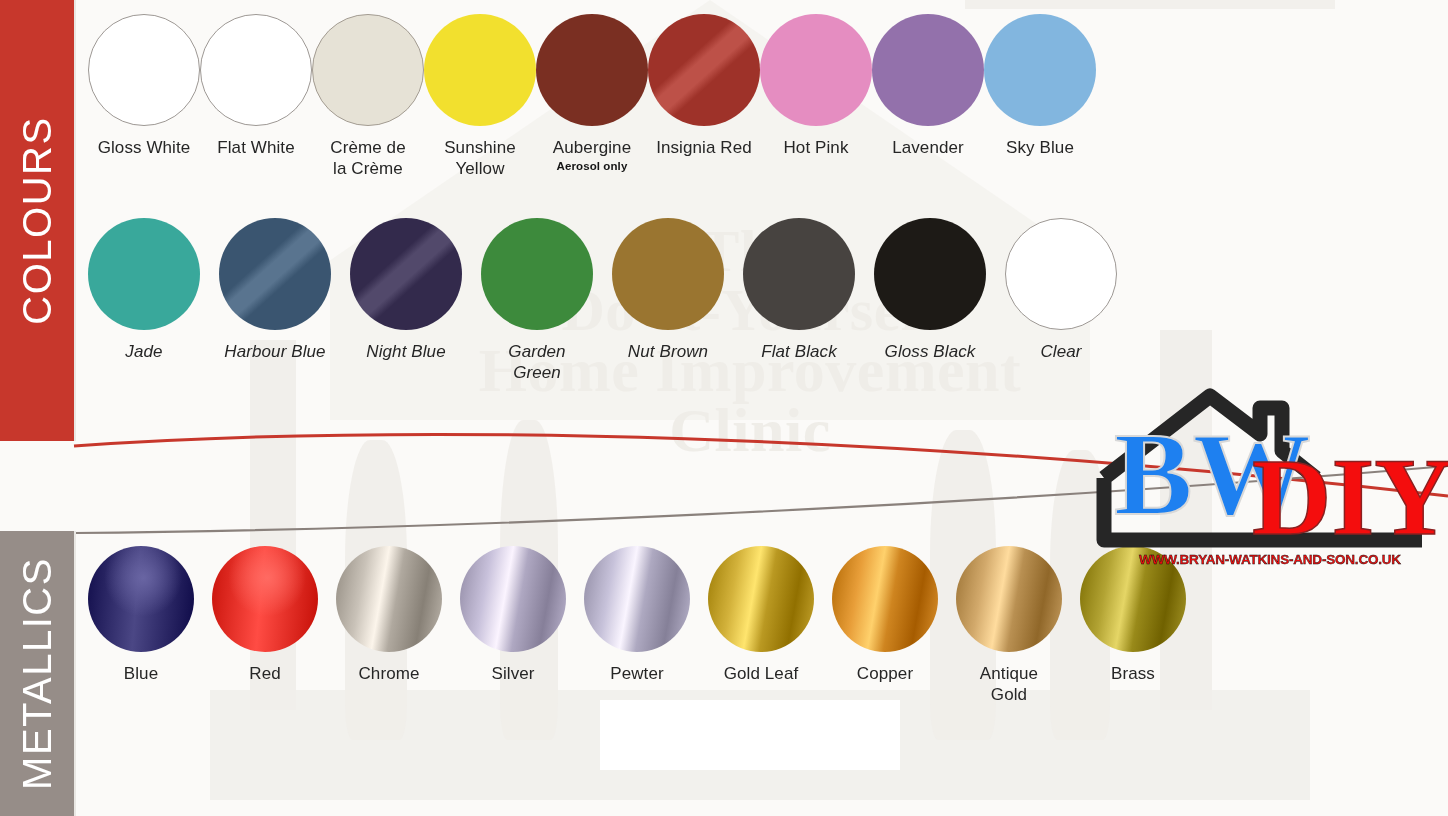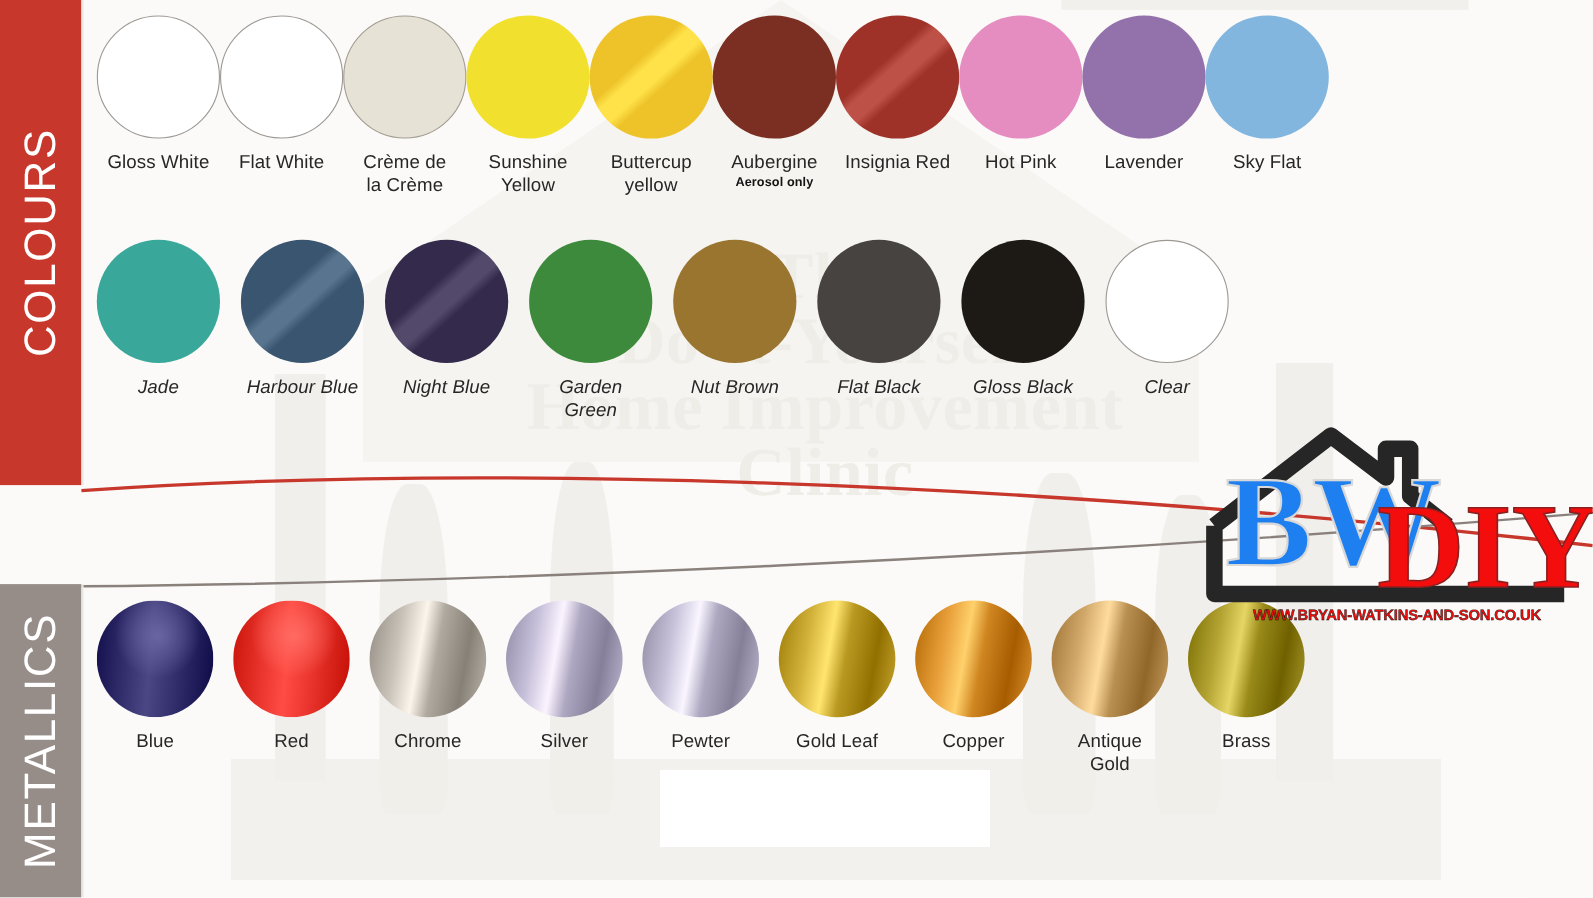--- a/index.html
+++ b/index.html
@@ -155,42 +155,38 @@
       </div>
       <div class="swatch">
         <div class="disc" style="border:1px solid #a39c92;background:#e6e2d6;"></div>
         <div class="sw-label">Crème de<br>la Crème</div>
       </div>
       <div class="swatch">
         <div class="disc" style="background:#f2e02e;"></div>
         <div class="sw-label">Sunshine<br>Yellow</div>
       </div>
       <div class="swatch">
-        <div class="disc" style="background:linear-gradient(138deg,#eec32a 0%,#eec32a 38%,#ffe249 44%,#ffe249 53%,#eec32a 59%,#eec32a 100%);"></div>
-        <div class="sw-label">Buttercup<br>yellow</div>
-      </div>
-      <div class="swatch">
         <div class="disc" style="background:#7a2f22;"></div>
         <div class="sw-label">Aubergine<span class="sw-note">Aerosol only</span></div>
       </div>
       <div class="swatch">
         <div class="disc" style="background:linear-gradient(138deg,#9e3229 0%,#9e3229 38%,#bd5148 44%,#bd5148 53%,#9e3229 59%,#9e3229 100%);"></div>
         <div class="sw-label">Insignia Red</div>
       </div>
       <div class="swatch">
         <div class="disc" style="background:#e58dc1;"></div>
         <div class="sw-label">Hot Pink</div>
       </div>
       <div class="swatch">
         <div class="disc" style="background:#9371ab;"></div>
         <div class="sw-label">Lavender</div>
       </div>
       <div class="swatch">
         <div class="disc" style="background:#82b6df;"></div>
-        <div class="sw-label">Sky Flat</div>
+        <div class="sw-label">Sky Blue</div>
       </div>
     </div>
   <div class="row" id="row-colours-2">
       <div class="swatch">
         <div class="disc" style="background:#39a89b;"></div>
         <div class="sw-label">Jade</div>
       </div>
       <div class="swatch">
         <div class="disc" style="background:linear-gradient(138deg,#3a5570 0%,#3a5570 38%,#59748f 44%,#59748f 53%,#3a5570 59%,#3a5570 100%);"></div>
         <div class="sw-label">Harbour Blue</div>

